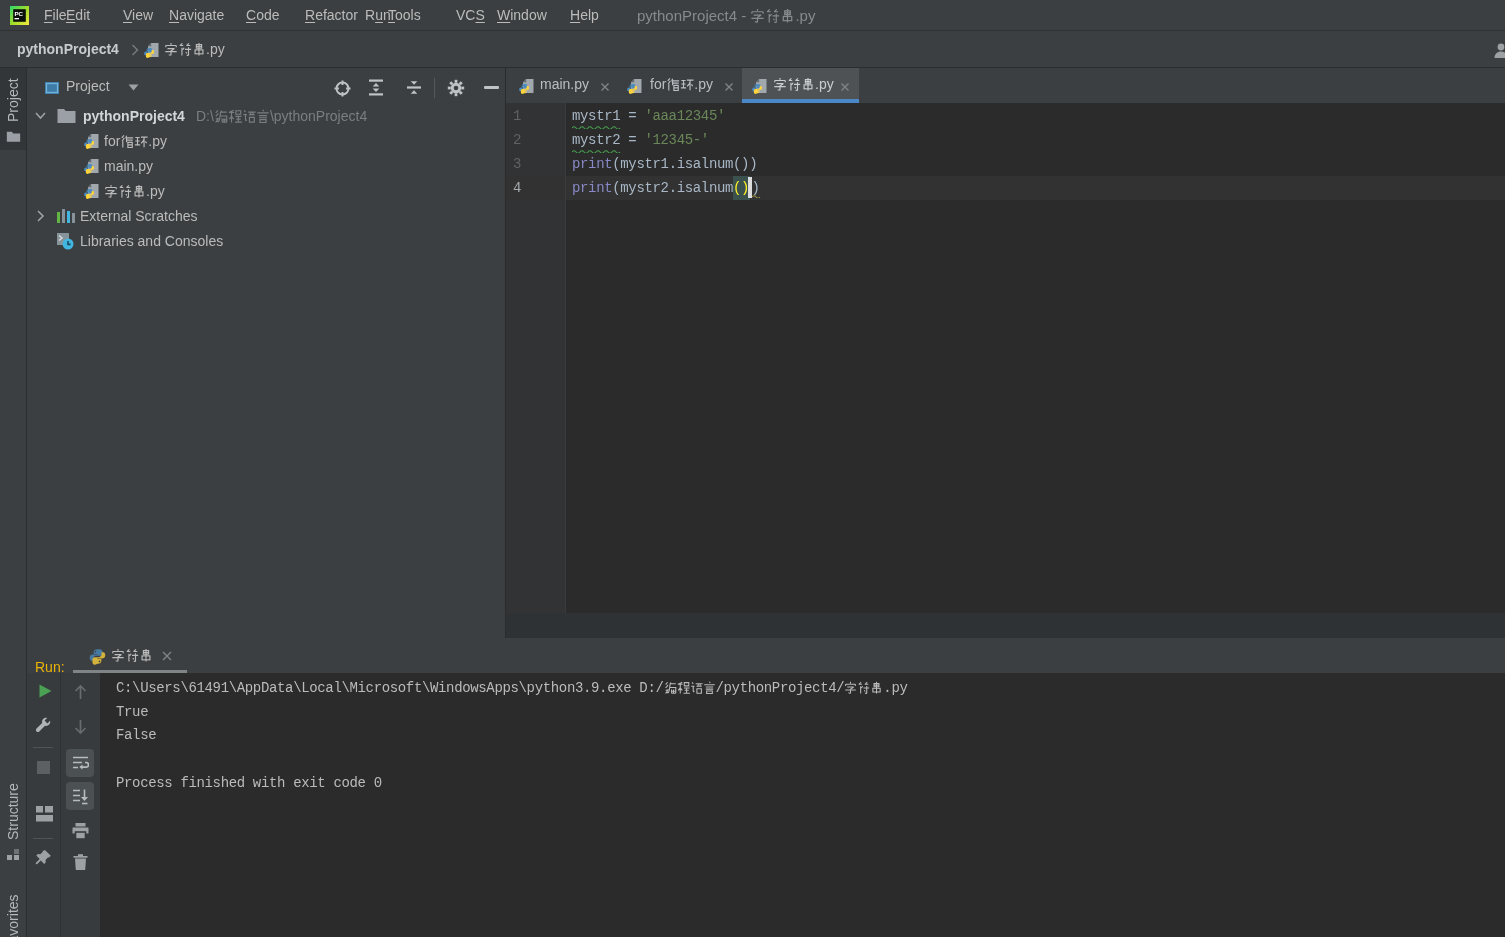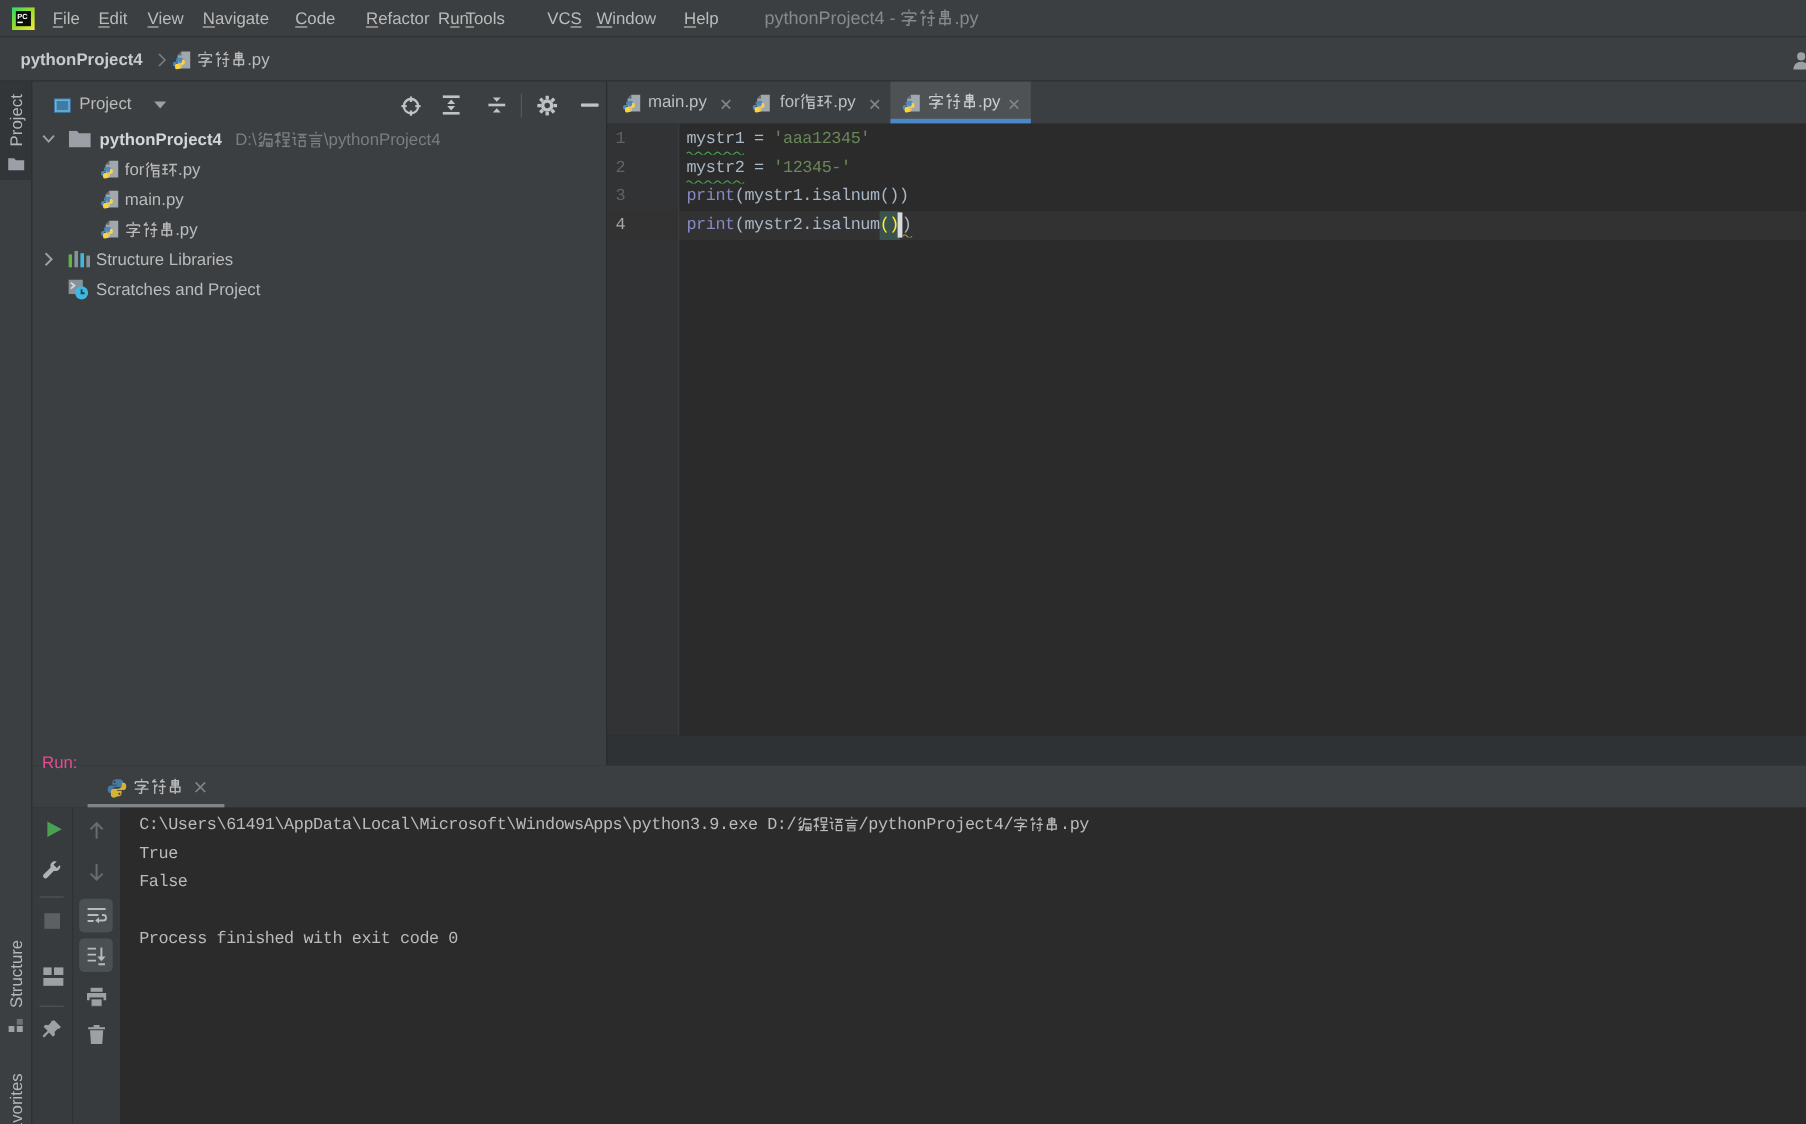--- a/index.html
+++ b/index.html
@@ -85,21 +85,21 @@
           <stop offset="1" stop-color="#f7ea3d"></stop>
   </linearGradient>
       </defs>
   <rect x="0" y="0" width="19" height="19" fill="url(#pcg)"></rect>
   <rect x="3.2" y="3.2" width="12.6" height="12.6" fill="#0b0f0a"></rect>
   <text x="4.4" y="9.6" font-size="6.2" font-weight="bold" fill="#fff" font-family="Liberation Sans">PC</text>
   <rect x="4.5" y="12" width="4.5" height="1.3" fill="#fff"></rect>
 </svg>
 <div class="abs" id="menuitems" style="top:0;height:31px;line-height:31px;color:#bbbbbb;">
 <span class="abs" style="left:44px"><u>F</u>ile</span>
-<span class="abs" style="left:82px"><u>E</u>dit</span>
+<span class="abs" style="left:66px"><u>E</u>dit</span>
 <span class="abs" style="left:123px"><u>V</u>iew</span>
 <span class="abs" style="left:169px"><u>N</u>avigate</span>
 <span class="abs" style="left:246px"><u>C</u>ode</span>
 <span class="abs" style="left:305px"><u>R</u>efactor</span>
 <span class="abs" style="left:365px">R<u>u</u>n</span>
 <span class="abs" style="left:388px"><u>T</u>ools</span>
 <span class="abs" style="left:456px">VC<u>S</u></span>
 <span class="abs" style="left:497px"><u>W</u>indow</span>
 <span class="abs" style="left:570px"><u>H</u>elp</span>
 </div>
@@ -230,28 +230,28 @@
         </svg>.py</div>
 <svg class="abs" style="left:37px;top:210px" width="8" height="12" viewBox="0 0 8 12">
         <path d="M1 1l5 5-5 5" fill="none" stroke="#9da1a4" stroke-width="1.6"></path>
       </svg>
 <svg class="abs" style="left:57px;top:209px" width="18" height="14" viewBox="0 0 18 14">
         <rect x="0" y="3" width="3" height="11" fill="#62b543"></rect>
         <rect x="5" y="0" width="3" height="14" fill="#87939a"></rect>
         <rect x="10" y="2" width="3" height="12" fill="#40b6e0"></rect>
         <rect x="15" y="4" width="3" height="10" fill="#87939a"></rect>
       </svg>
-<div class="abs" style="left:80px;top:204px;height:25px;line-height:25px;">Structure Libraries</div>
+<div class="abs" style="left:80px;top:204px;height:25px;line-height:25px;">External Scratches</div>
 <svg class="abs" style="left:57px;top:233px" width="17" height="17" viewBox="0 0 17 17">
         <path fill="#87939a" d="M0 0h12v12H0z"></path>
         <path d="M2 2.5l3 2.5-3 2.5" fill="none" stroke="#d7dbde" stroke-width="1.5"></path>
         <circle cx="11" cy="11" r="5.5" fill="#40b6e0"></circle>
         <path d="M11 8v3.4h2.6" stroke="#1a4a5e" stroke-width="1.6" fill="none"></path>
       </svg>
-<div class="abs" style="left:80px;top:229px;height:25px;line-height:25px;">Scratches and Project</div>
+<div class="abs" style="left:80px;top:229px;height:25px;line-height:25px;">Libraries and Consoles</div>
 </div>
 
 <div class="abs" id="tabbar" style="left:506px;top:68px;width:999px;height:35px;background:#3c3f41;"></div>
 <div id="tabs" style="font-size:14px;">
 <div class="abs" style="left:742px;top:68px;width:117px;height:35px;background:#4e5254;"></div>
 <div class="abs" style="left:742px;top:99px;width:117px;height:4px;background:#4a88c7;"></div>
 <svg class="abs" style="left:519px;top:78px" width="16" height="16" viewBox="0 0 16 16">
         <use href="#pyfile"></use>
       </svg>
 <div class="abs" style="left:540px;top:68px;height:33px;line-height:33px;color:#bbbfc2;">main.py</div>
@@ -300,21 +300,21 @@
 <svg class="abs" style="left:572px;top:149px" width="49" height="4" viewBox="0 0 49 4">
         <path d="M0 3q2 -2.5 4 0t4 0t4 0t4 0t4 0t4 0t4 0t4 0t4 0t4 0t4 0t4 0" stroke="#46a24f" stroke-width="1.1" fill="none"></path>
       </svg>
 <svg class="abs" style="left:752px;top:194px" width="9" height="4" viewBox="0 0 9 4">
         <path d="M0 3q2 -2.5 4 0t4 0" stroke="#9c9541" stroke-width="1.1" fill="none"></path>
       </svg>
 </div>
 
 <div class="abs" id="runheader" style="left:27px;top:638px;width:1478px;height:35px;background:#3c3f41;"></div>
 <div id="runtab">
-<div class="abs" style="left:35px;top:618px;height:35px;line-height:35px;color:#ec4899;">Run:</div>
+<div class="abs" style="left:35px;top:650px;height:35px;line-height:35px;color:#eab308;">Run:</div>
 <svg class="abs" style="left:89px;top:648px" width="17" height="17" viewBox="0 0 16 16">
         <use href="#pylogo2"></use>
       </svg>
 <div class="abs" style="left:111px;top:638px;height:35px;line-height:35px;color:#bbbbbb;"><svg class="cjk" width="14" height="14" viewBox="0 0 16 16">
           <use href="#g-zi"></use>
         </svg><svg class="cjk" width="14" height="14" viewBox="0 0 16 16">
           <use href="#g-fu"></use>
         </svg><svg class="cjk" width="14" height="14" viewBox="0 0 16 16">
           <use href="#g-chuan"></use>
         </svg></div>

